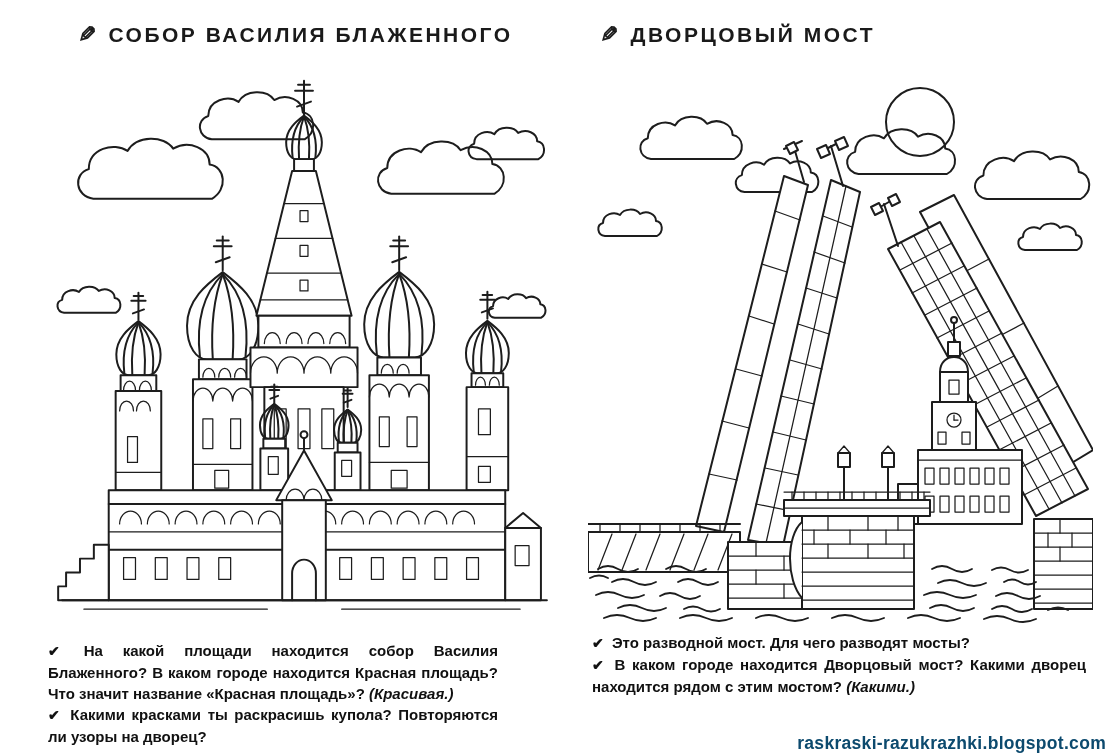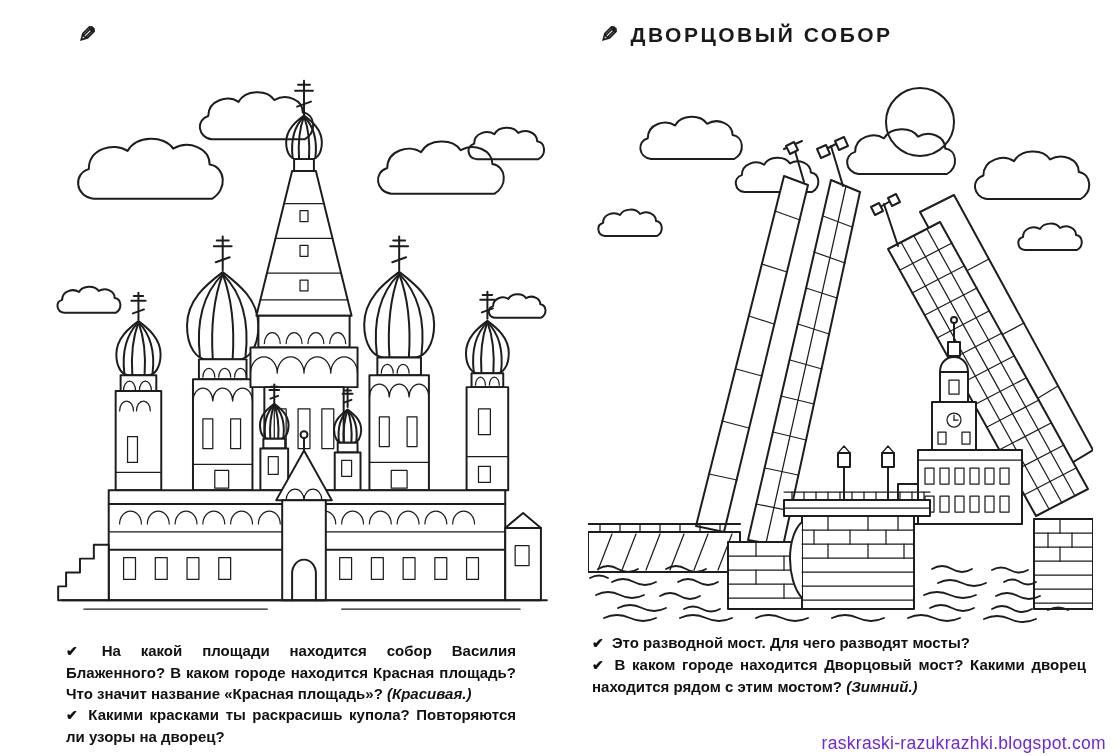--- a/index.html
+++ b/index.html
@@ -13,40 +13,41 @@
   .art{position:absolute;}
   .art-left{left:52px;top:60px;width:505px;height:570px;}
   .art-right{left:588px;top:64px;width:505px;height:560px;}
   .art rect,.art path,.art line,.art circle,.art polygon,.art polyline{
       fill:none;stroke:#1d1d1d;stroke-width:2;stroke-linecap:round;stroke-linejoin:round;}
   .art .fillw{fill:#ffffff;}
   .art .thin{stroke-width:1.25;}
   .art .wave{stroke-width:1.8;}
   .questions{position:absolute;font-weight:bold;font-size:15px;line-height:1.42;
              text-align:justify;color:#111;}
-  .q-left{left:66px;top:640px;width:450px;}
+  .q-left{left:48px;top:640px;width:450px;}
   .q-right{left:592px;top:632px;width:494px;}
   .questions p{margin:0;}
   .check{font-size:14px;margin-right:4px;}
   .answer{font-style:italic;}
-  .watermark{position:absolute;right:14px;bottom:2px;color:#6d28d9;font-weight:normal;
+  .watermark{position:absolute;right:14px;bottom:2px;color:#0c4a6e;font-weight:bold;
              font-size:17.5px;letter-spacing:0.3px;}
 </style>
 </head>
 <body>
 
 <div class="page">
 
   <div class="title t-left">
     <span class="pencil">✎</span>
+    <span>СОБОР ВАСИЛИЯ БЛАЖЕННОГО</span>
   </div>
 
   <div class="title t-right">
     <span class="pencil">✎</span>
-    <span>ДВОРЦОВЫЙ СОБОР</span>
+    <span>ДВОРЦОВЫЙ МОСТ</span>
   </div>
 
   <svg class="art art-left" viewBox="0 0 505 575">
     <defs>
       <g id="cloud">
         <path d="M10,0 C-6,-2 -8,-22 6,-26 C6,-44 28,-50 40,-42 C48,-56 72,-56 80,-44 C94,-52 112,-44 112,-30 C126,-28 128,-8 114,0 Z" fill="#ffffff" stroke="#1d1d1d" stroke-width="2" stroke-linejoin="round" vector-effect="non-scaling-stroke"></path>
       </g>
       <g id="cross" stroke="#1d1d1d" stroke-width="2" stroke-linecap="round">
         <line x1="0" y1="-34" x2="0" y2="0" vector-effect="non-scaling-stroke"></line>
         <line x1="-6" y1="-30" x2="6" y2="-30" vector-effect="non-scaling-stroke"></line>
@@ -396,19 +397,19 @@
 
   <div class="questions q-right">
     <p>
       <span class="check">✔</span>
       <span>Это разводной мост. Для чего разводят мосты?</span>
       <span class="answer"></span>
     </p>
     <p>
       <span class="check">✔</span>
       <span>В каком городе находится Дворцовый мост? Какими дворец находится рядом с этим мостом?</span>
-      <span class="answer">(Зимний.)</span>
+      <span class="answer">(Какими.)</span>
     </p>
   </div>
 
   <div class="watermark">raskraski-razukrazhki.blogspot.com</div>
 
 </div>
 
 </body></html>

